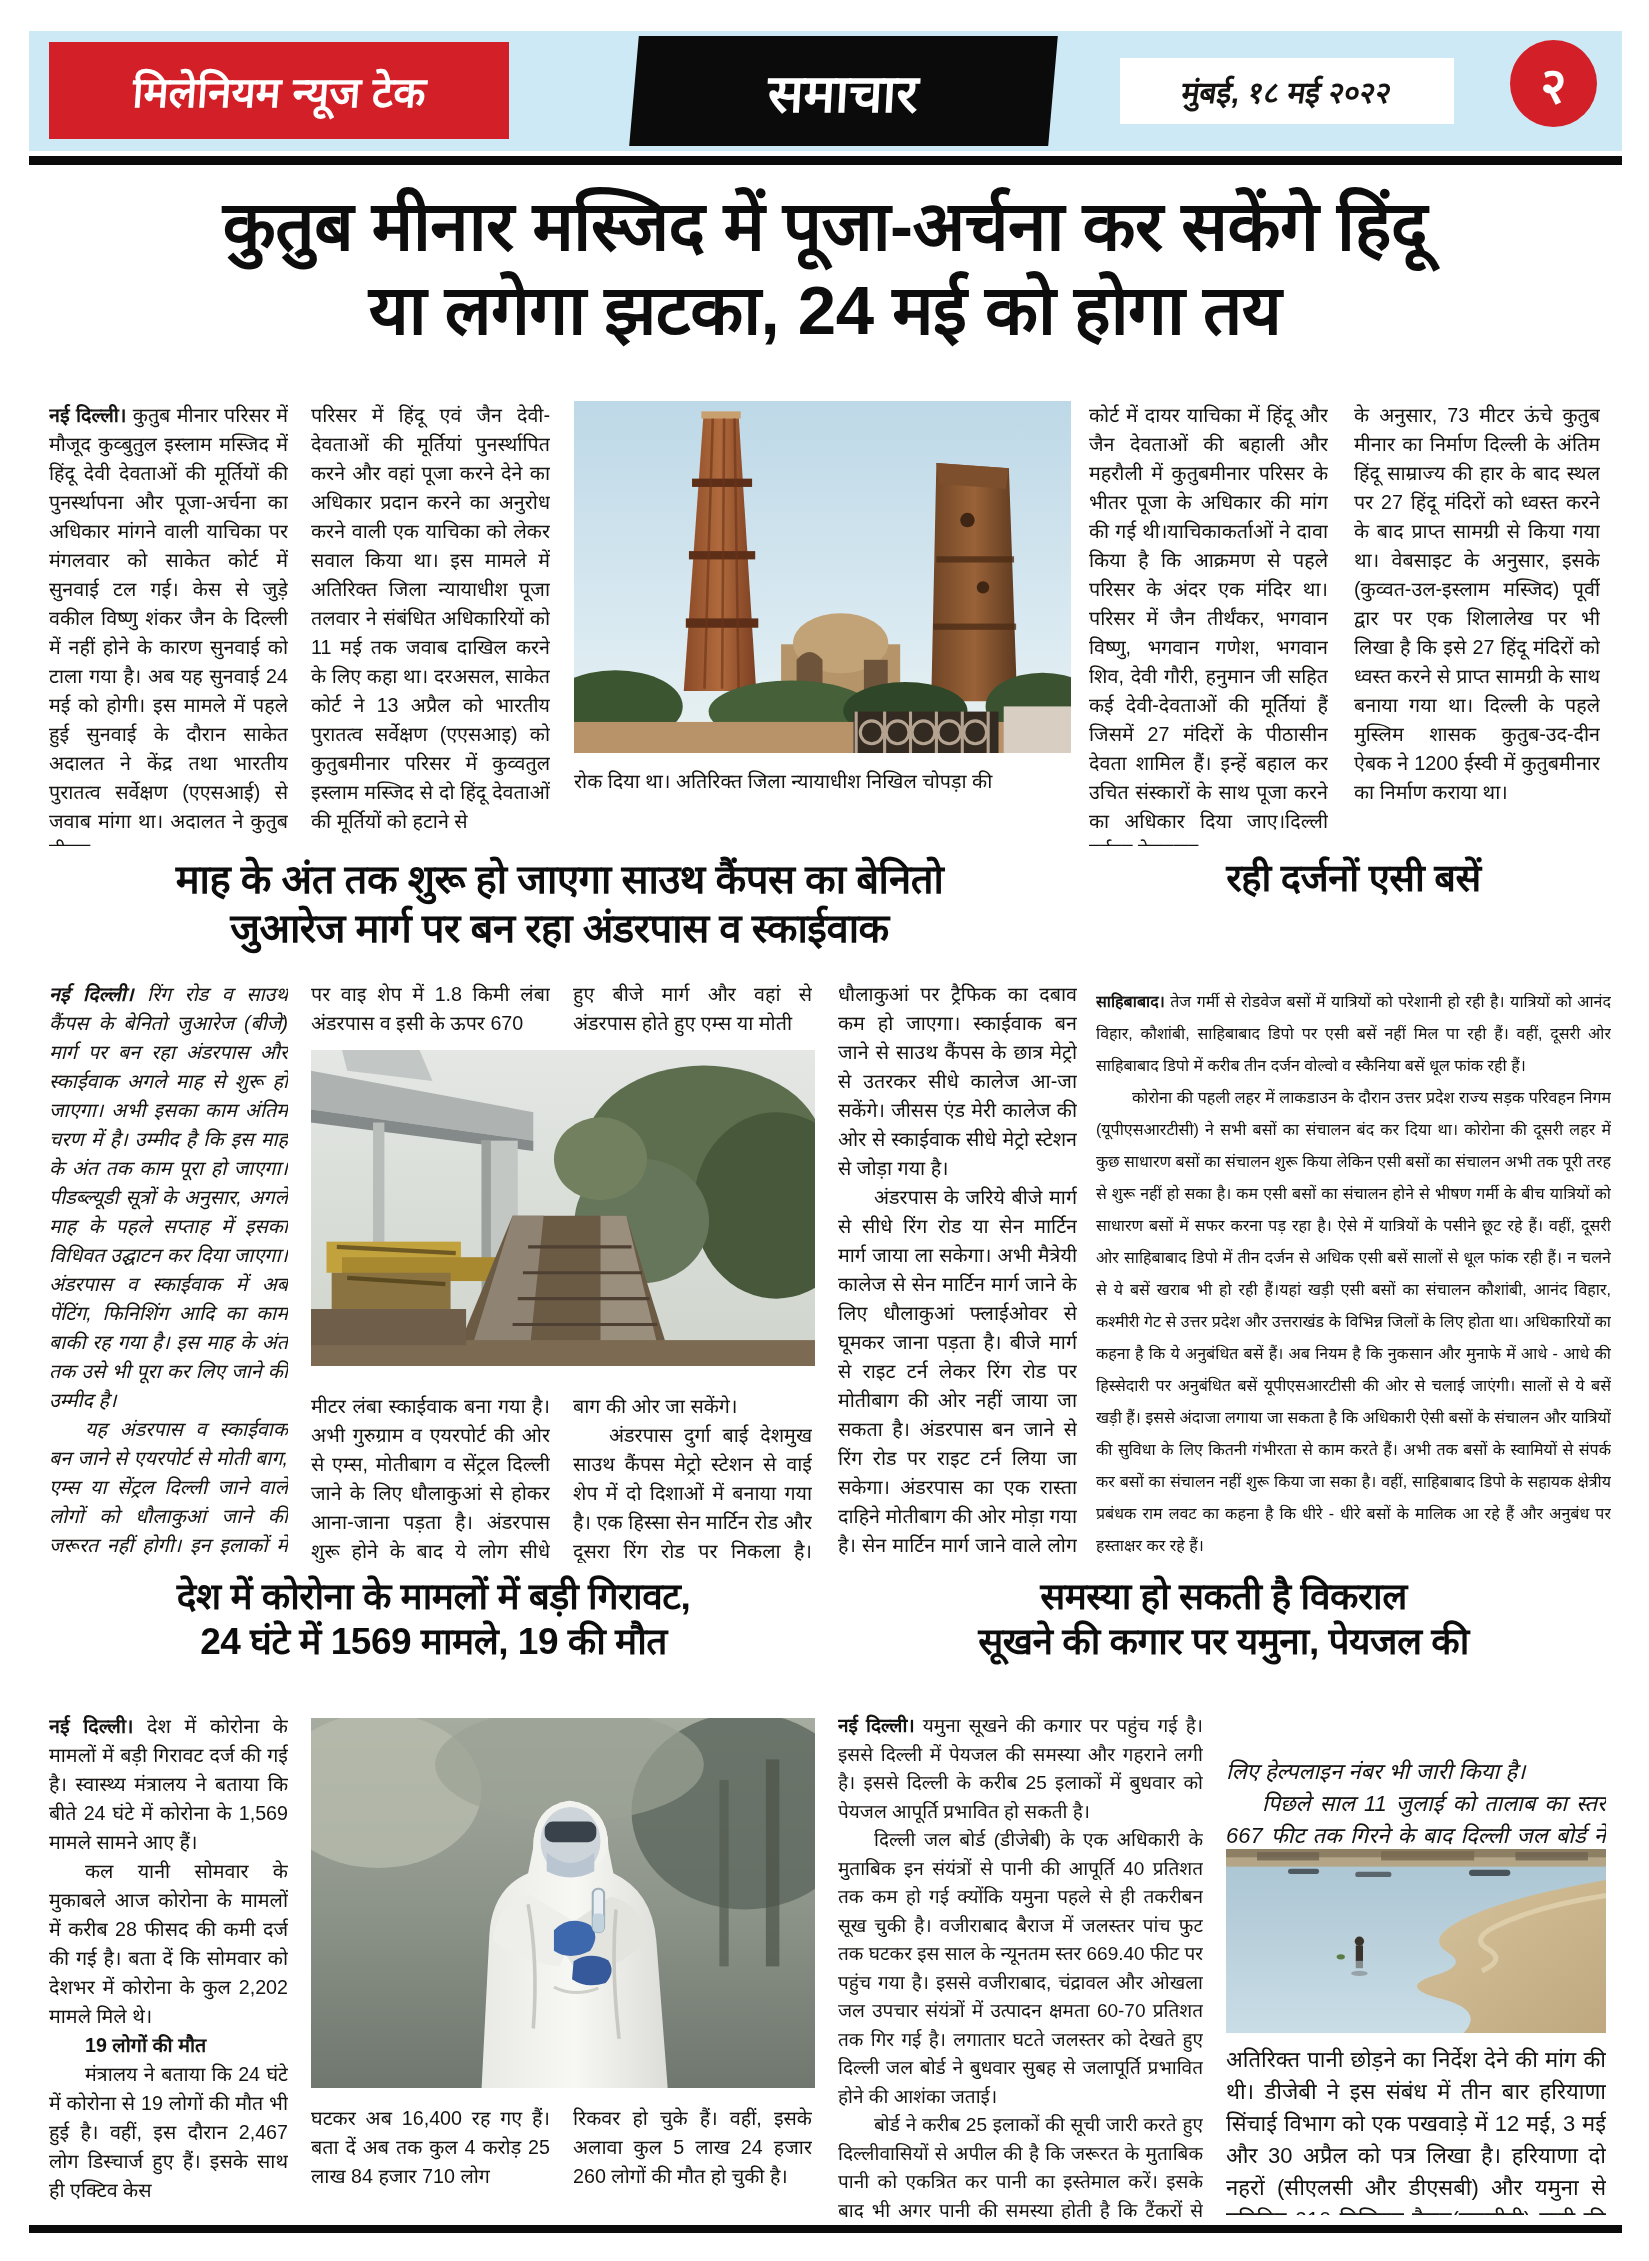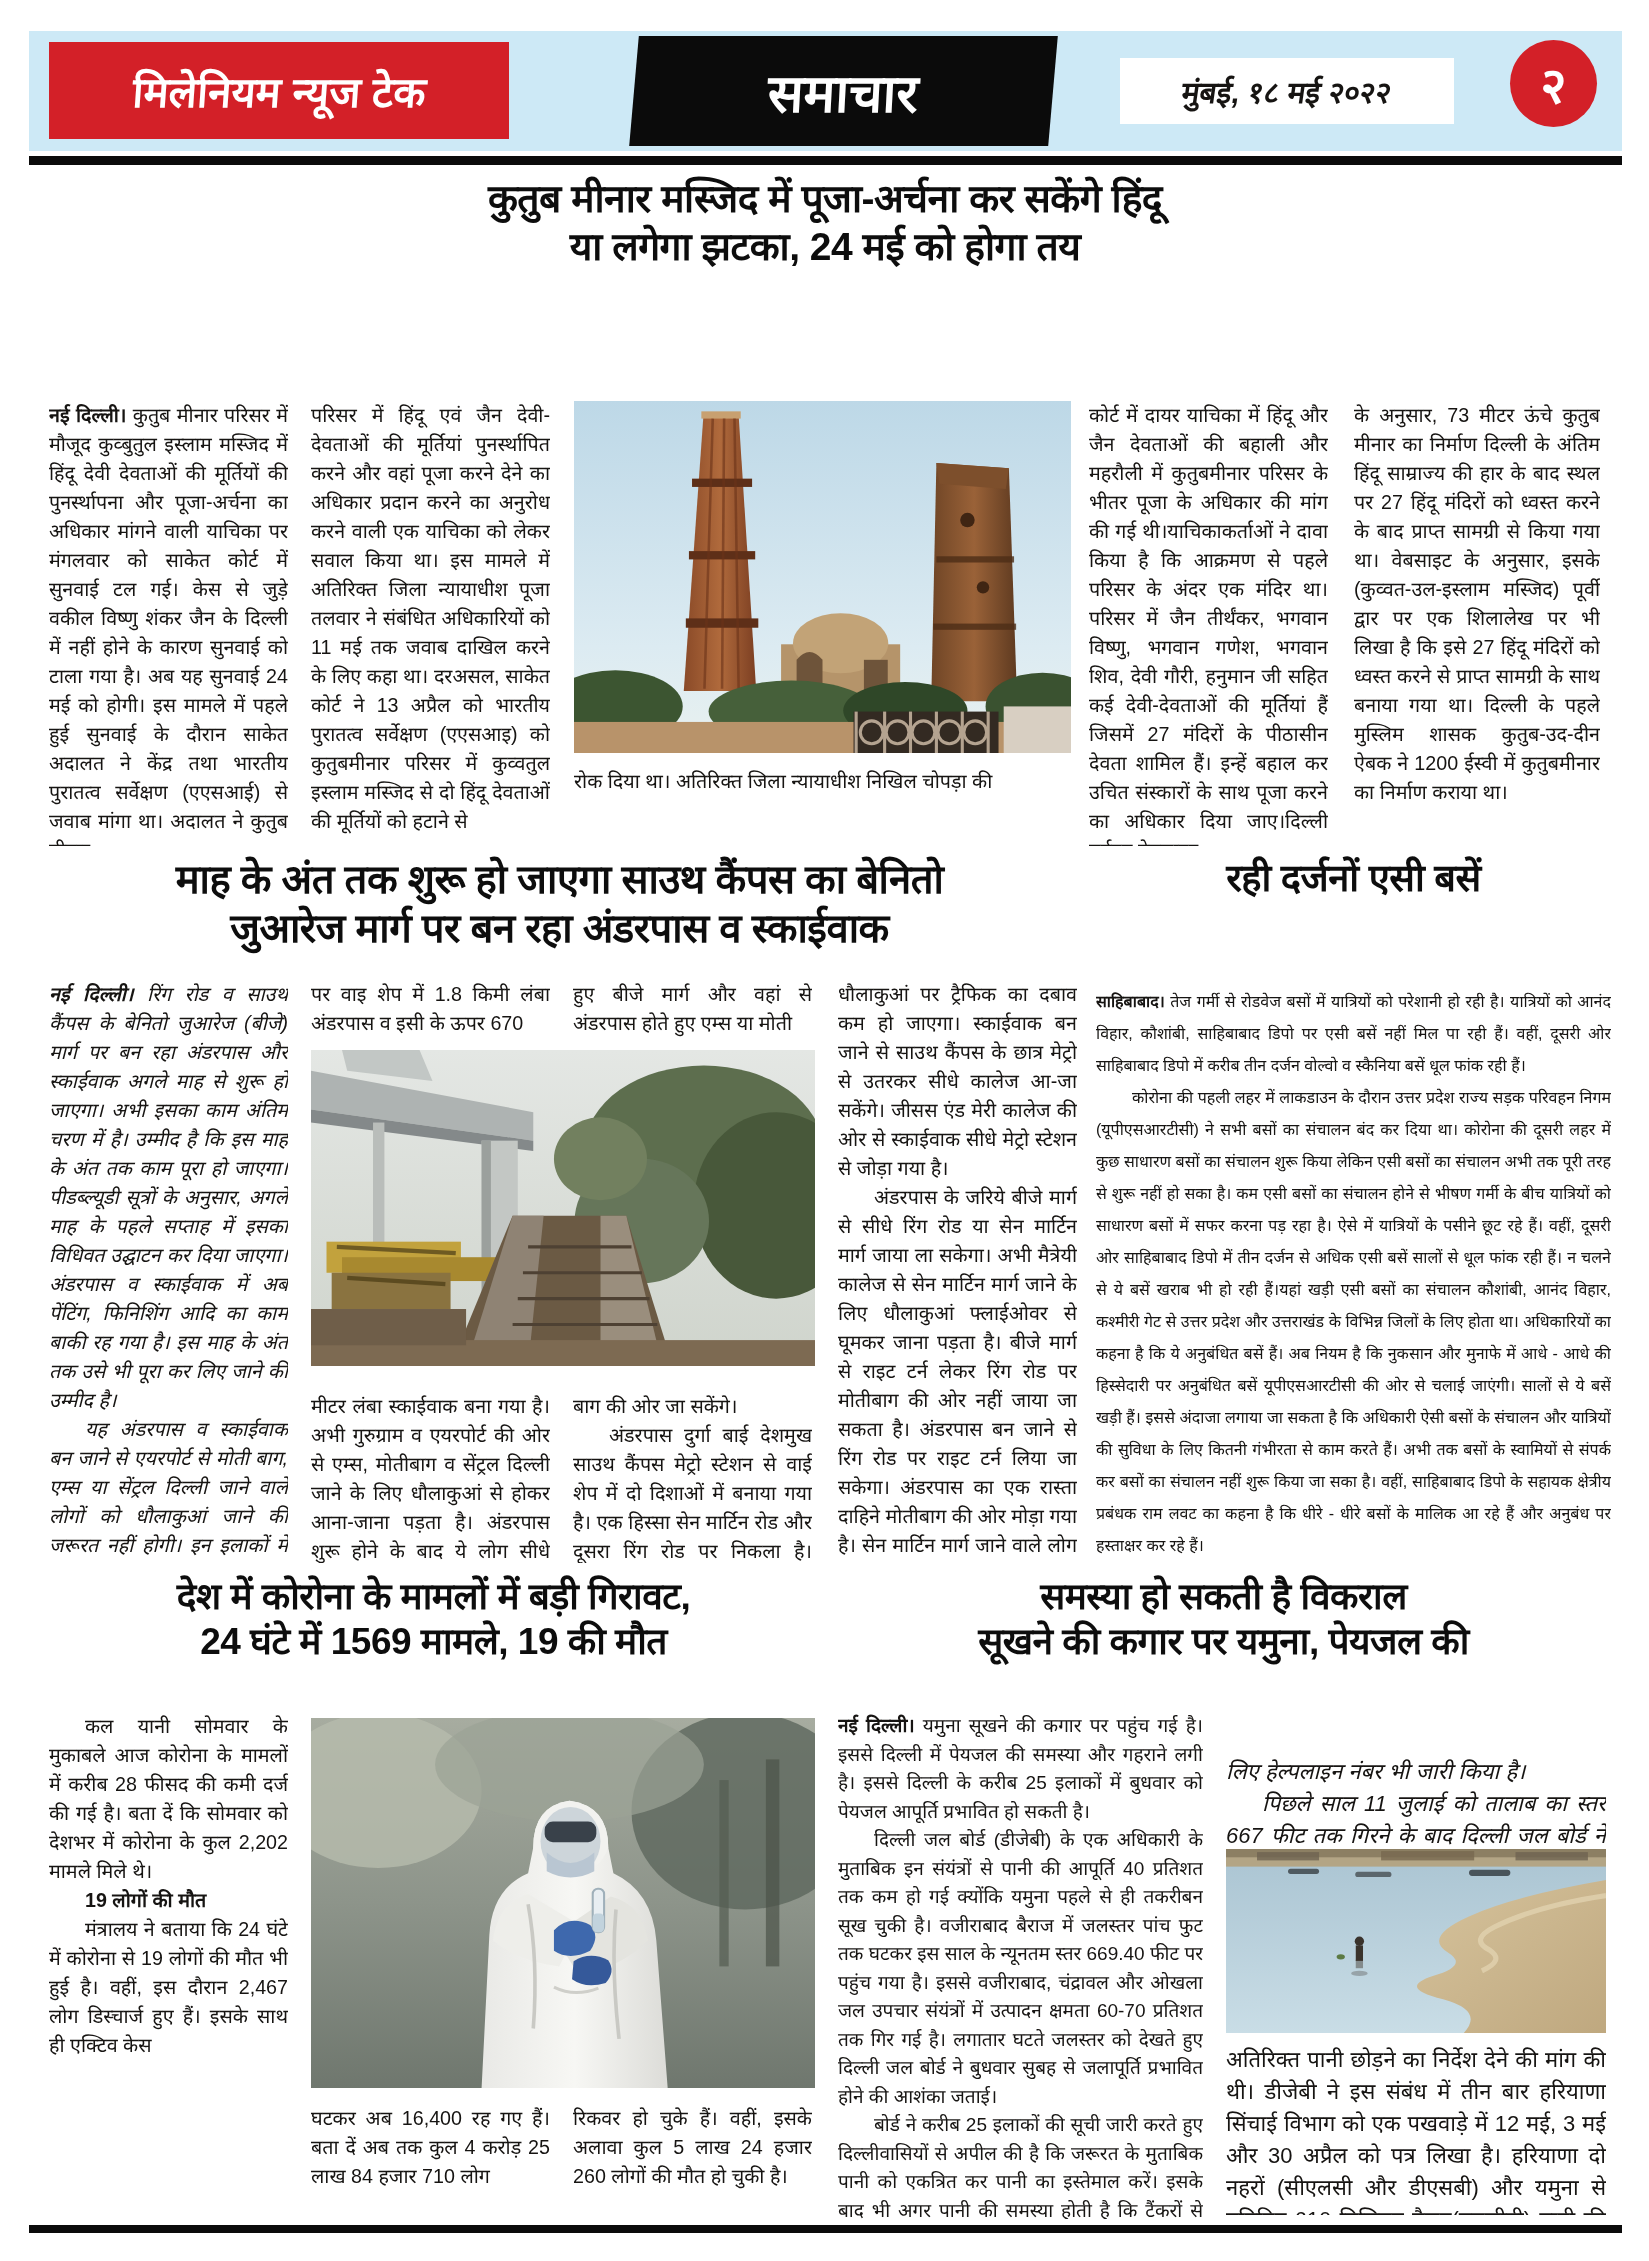--- a/index.html
+++ b/index.html
@@ -12,21 +12,21 @@
   .section-box{left:634px;top:36px;width:419px;height:110px;background:#0b0b0b;transform:skewX(-5deg);display:flex;align-items:center;justify-content:center;}
   .section-box span{color:#ffffff;font-weight:700;font-size:53px;transform:skewX(2deg);}
   .date-box{left:1120px;top:58px;width:334px;height:66px;background:#ffffff;display:flex;align-items:center;justify-content:center;}
   .date-box span{font-weight:700;font-size:30px;transform:skewX(-8deg);white-space:nowrap;}
   .page-circle{left:1510px;top:40px;width:87px;height:87px;border-radius:50%;background:#d32028;display:flex;align-items:center;justify-content:center;}
   .page-circle span{color:#ffffff;font-size:50px;font-weight:700;}
   .mast-rule{left:28.5px;top:156px;width:1593px;height:9.3px;background:#0b0b0b;}
   .bottom-rule{left:28.5px;top:2225px;width:1593px;height:8.3px;background:#0b0b0b;}
   
   .headline{font-weight:700;color:#0d0d0d;text-align:center;line-height:1.22;letter-spacing:-0.5px;}
-  .h1{left:41px;top:175px;width:1568px;font-size:39px;}
+  .h1{left:41px;top:185px;width:1568px;font-size:69px;}
   .h2{left:41px;top:855px;width:1037px;font-size:40px;}
   .h3{left:1096px;top:855px;width:515px;font-size:38px;}
   .h4{left:47px;top:1574px;width:773px;font-size:37px;}
   .h5{left:837px;top:1574px;width:773px;font-size:37px;}
   
   .col{overflow:hidden;text-align:justify;}
   .bt{font-size:19.7px;line-height:29px;}
   .bt3{font-size:16px;line-height:32px;}
   .bt5{font-size:19px;line-height:28.5px;}
   .bt5b{font-size:22px;line-height:32px;}
@@ -223,20 +223,21 @@
   <p><span class="lead">साहिबाबाद।</span> <span>तेज गर्मी से रोडवेज बसों में यात्रियों को परेशानी हो रही है। यात्रियों को आनंद विहार, कौशांबी, साहिबाबाद डिपो पर एसी बसें नहीं मिल पा रही हैं। वहीं, दूसरी ओर साहिबाबाद डिपो में करीब तीन दर्जन वोल्वो व स्कैनिया बसें धूल फांक रही हैं।</span></p>
   <p class="ind">कोरोना की पहली लहर में लाकडाउन के दौरान उत्तर प्रदेश राज्य सड़क परिवहन निगम (यूपीएसआरटीसी) ने सभी बसों का संचालन बंद कर दिया था। कोरोना की दूसरी लहर में कुछ साधारण बसों का संचालन शुरू किया लेकिन एसी बसों का संचालन अभी तक पूरी तरह से शुरू नहीं हो सका है। कम एसी बसों का संचालन होने से भीषण गर्मी के बीच यात्रियों को साधारण बसों में सफर करना पड़ रहा है। ऐसे में यात्रियों के पसीने छूट रहे हैं। वहीं, दूसरी ओर साहिबाबाद डिपो में तीन दर्जन से अधिक एसी बसें सालों से धूल फांक रही हैं। न चलने से ये बसें खराब भी हो रही हैं।यहां खड़ी एसी बसों का संचालन कौशांबी, आनंद विहार, कश्मीरी गेट से उत्तर प्रदेश और उत्तराखंड के विभिन्न जिलों के लिए होता था। अधिकारियों का कहना है कि ये अनुबंधित बसें हैं। अब नियम है कि नुकसान और मुनाफे में आधे - आधे की हिस्सेदारी पर अनुबंधित बसें यूपीएसआरटीसी की ओर से चलाई जाएंगी। सालों से ये बसें खड़ी हैं। इससे अंदाजा लगाया जा सकता है कि अधिकारी ऐसी बसों के संचालन और यात्रियों की सुविधा के लिए कितनी गंभीरता से काम करते हैं। अभी तक बसों के स्वामियों से संपर्क कर बसों का संचालन नहीं शुरू किया जा सका है। वहीं, साहिबाबाद डिपो के सहायक क्षेत्रीय प्रबंधक राम लवट का कहना है कि धीरे - धीरे बसों के मालिक आ रहे हैं और अनुबंध पर हस्ताक्षर कर रहे हैं।</p>
 </div>
 
 <div class="abs headline h4">
   <div>देश में कोरोना के मामलों में बड़ी गिरावट,</div>
   <div>24 घंटे में 1569 मामले, 19 की मौत</div>
 </div>
 
 <div class="abs col bt" style="left:49px;top:1712px;width:239px;height:497px;">
+  <p><span class="lead">नई दिल्ली।</span> <span>देश में कोरोना के मामलों में बड़ी गिरावट दर्ज की गई है। स्वास्थ्य मंत्रालय ने बताया कि बीते 24 घंटे में कोरोना के 1,569 मामले सामने आए हैं।</span></p>
   <p class="ind">कल यानी सोमवार के मुकाबले आज कोरोना के मामलों में करीब 28 फीसद की कमी दर्ज की गई है। बता दें कि सोमवार को देशभर में कोरोना के कुल 2,202 मामले मिले थे।</p>
   <p class="subhead">19 लोगों की मौत</p>
   <p class="ind">मंत्रालय ने बताया कि 24 घंटे में कोरोना से 19 लोगों की मौत भी हुई है। वहीं, इस दौरान 2,467 लोग डिस्चार्ज हुए हैं। इसके साथ ही एक्टिव केस</p>
 </div>
 
 <div class="abs photo" style="left:311px;top:1718px;width:504px;height:370px;">
   <svg viewBox="0 0 975 715" preserveAspectRatio="none">
     <defs>
       <linearGradient id="bg4" x1="0" y1="0" x2="0" y2="1">
         <stop offset="0" stop-color="#a7aca0"></stop>

